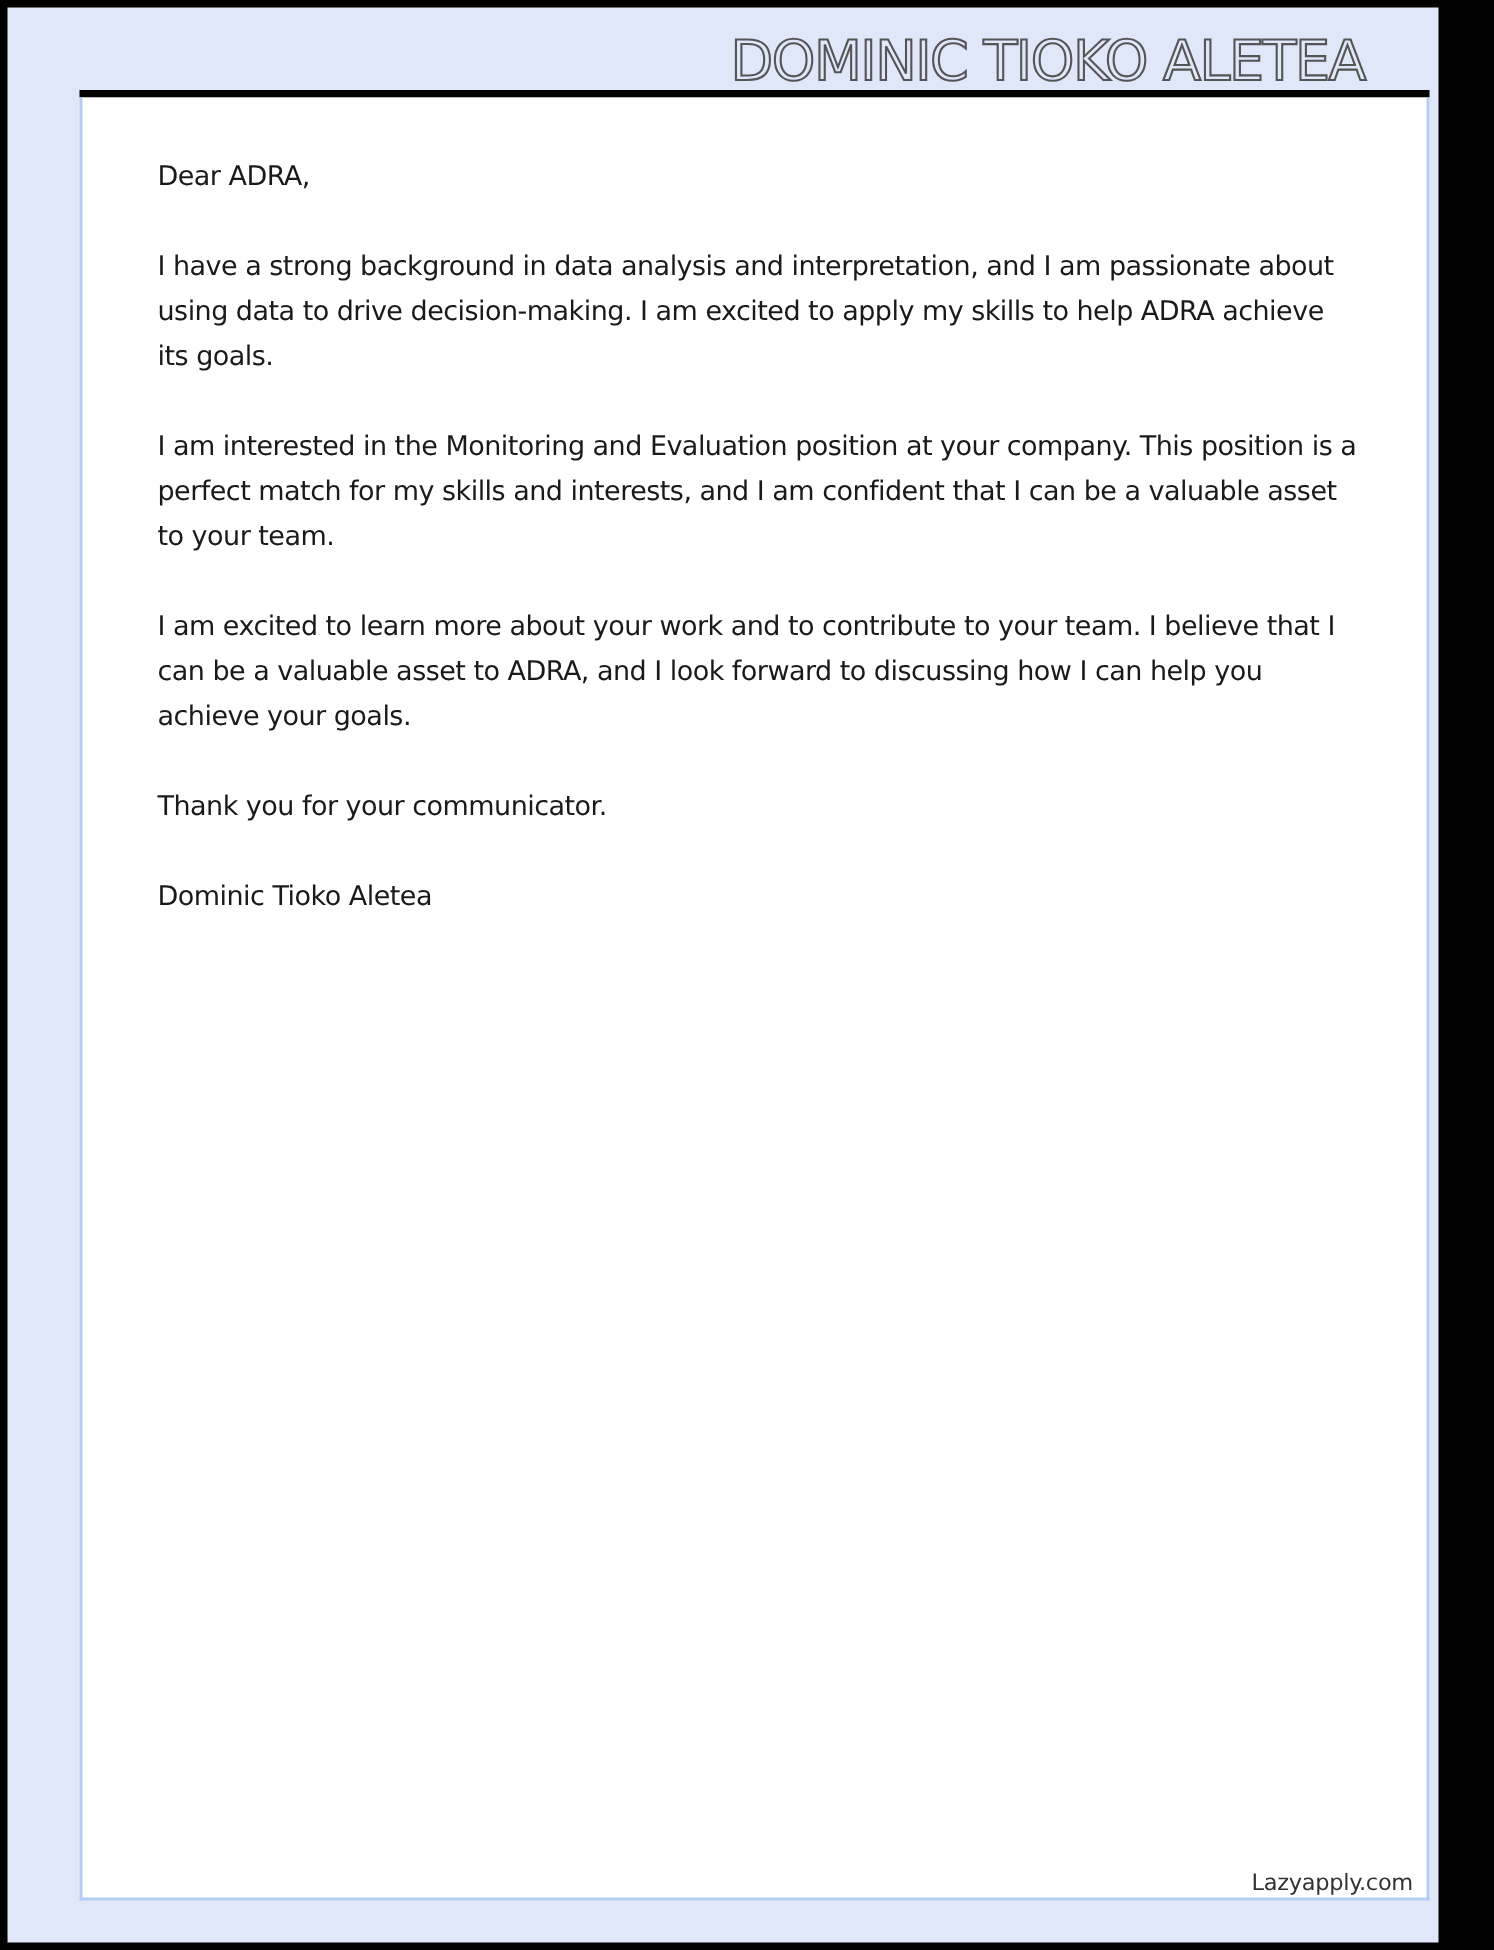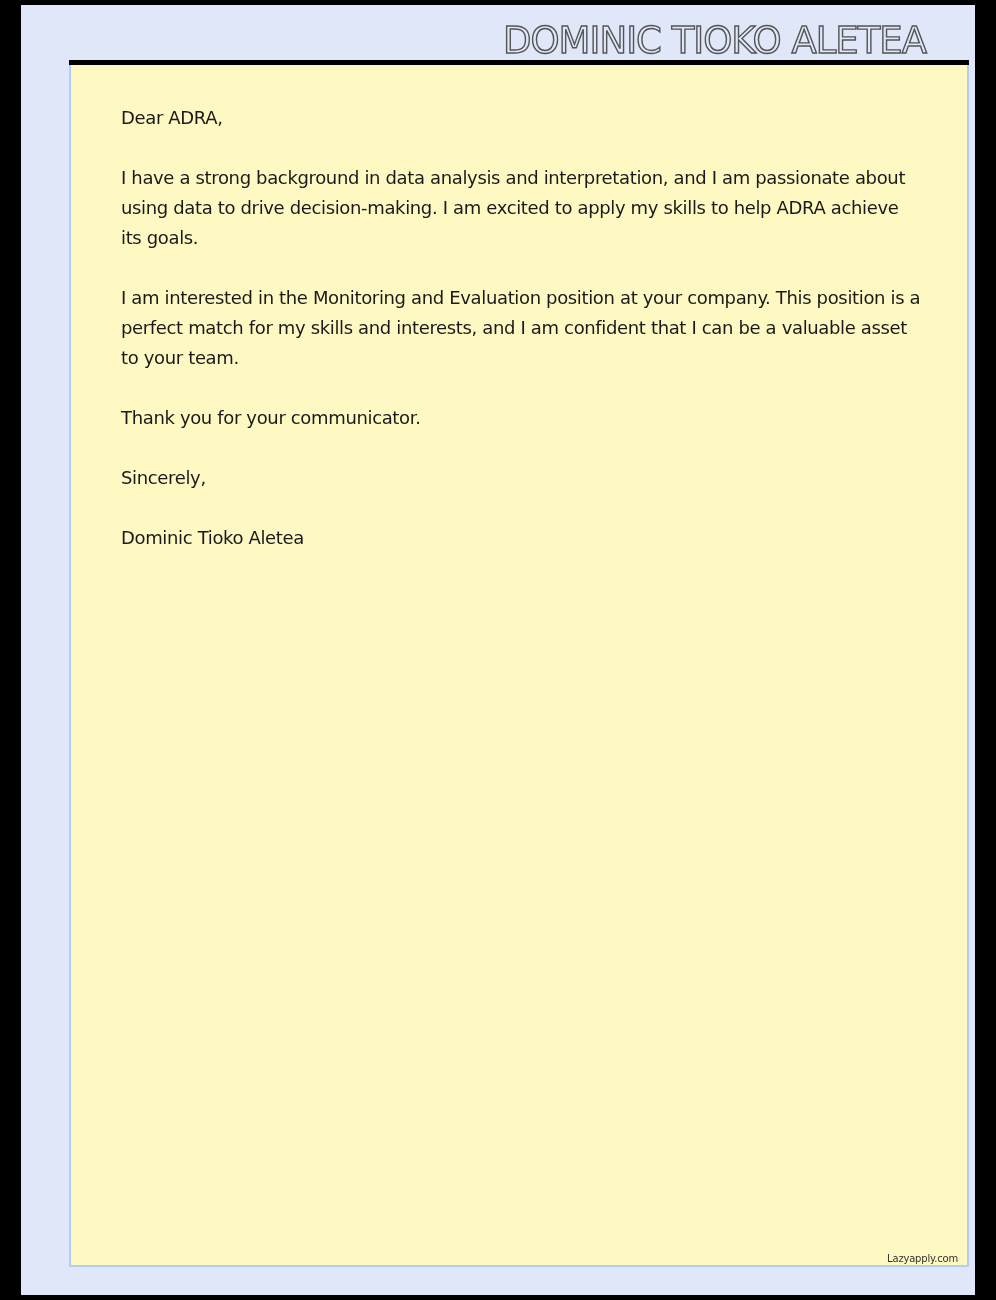--- a/index.html
+++ b/index.html
@@ -3,21 +3,21 @@
 <meta charset="utf-8">
 <style>
   * { margin: 0; padding: 0; box-sizing: border-box; }
   html, body { width: 996px; height: 1300px; overflow: hidden; }
   body {
     background: #000;
     font-family: "DejaVu Sans", sans-serif;
   }
   .frame {
     position: absolute;
-    left: 21px; top: 5px;
+    left: 5px; top: 5px;
     width: 954px; height: 1290px;
     background: #dfe7f9;
   }
   .name-heading {
     position: absolute;
     right: 49px;
     top: 14px;
     font-family: "DejaVu Sans", sans-serif;
     font-size: 37px;
     letter-spacing: -1px;
@@ -29,21 +29,21 @@
   .top-rule {
     position: absolute;
     left: 48px; top: 55px;
     width: 900px; height: 5px;
     background: #000;
   }
   .page {
     position: absolute;
     left: 48px; top: 60px;
     width: 900px; height: 1202px;
-    background: #fef9c3;
+    background: #ffffff;
     border-left: 2px solid #b4cdf4;
     border-right: 2px solid #b4cdf4;
     border-bottom: 2px solid #b4cdf4;
   }
   .letter {
     position: absolute;
     left: 50px; top: 38px;
     width: 800px;
     font-family: "DejaVu Sans", sans-serif;
     font-size: 18px;
@@ -53,36 +53,36 @@
   }
   .letter p { margin: 0 0 30px 0; }
   .letter p.tight { margin-bottom: 10px; }
   .date {
     color: #2a8ae6;
   }
   .footer-brand {
     position: absolute;
     right: 9px; bottom: 1px;
     font-family: "DejaVu Sans", sans-serif;
-    font-size: 10px;
+    font-size: 15px;
     color: #333;
     letter-spacing: -0.2px;
   }
 </style>
 </head>
 <body>
 
 <div class="frame">
   <div class="name-heading">DOMINIC TIOKO ALETEA</div>
   <div class="top-rule"></div>
 
   <div class="page">
     <div class="letter">
       <p>Dear ADRA,</p>
       <p>I have a strong background in data analysis and interpretation, and I am passionate about using data to drive decision-making. I am excited to apply my skills to help ADRA achieve its goals.</p>
       <p>I am interested in the Monitoring and Evaluation position at your company. This position is a perfect match for my skills and interests, and I am confident that I can be a valuable asset to your team.</p>
+      <p>I am excited to learn more about your work and to contribute to your team. I believe that I can be a valuable asset to ADRA, and I look forward to discussing how I can help you achieve your goals.</p>
       <p>Thank you for your communicator.</p>
-      <p>Sincerely,</p>
       <p class="tight">Dominic Tioko Aletea</p>
     </div>
     <div class="footer-brand">Lazyapply.com</div>
   </div>
 </div>
 
 </body></html>

